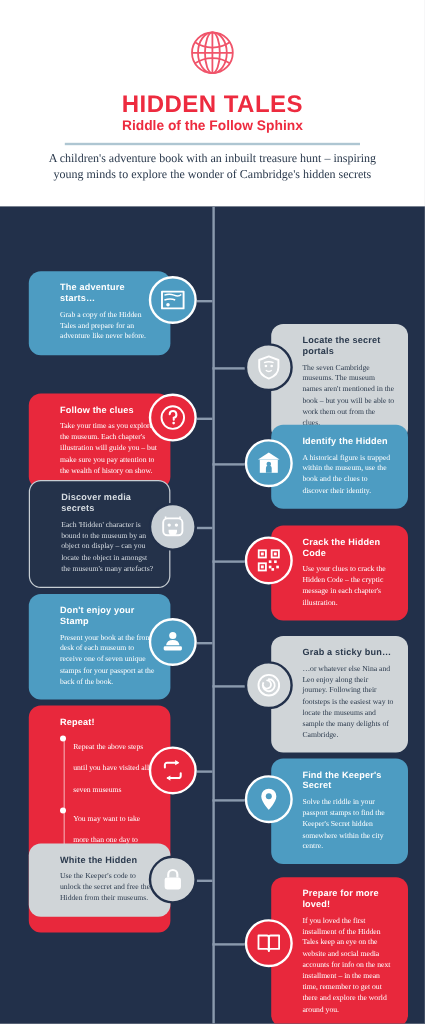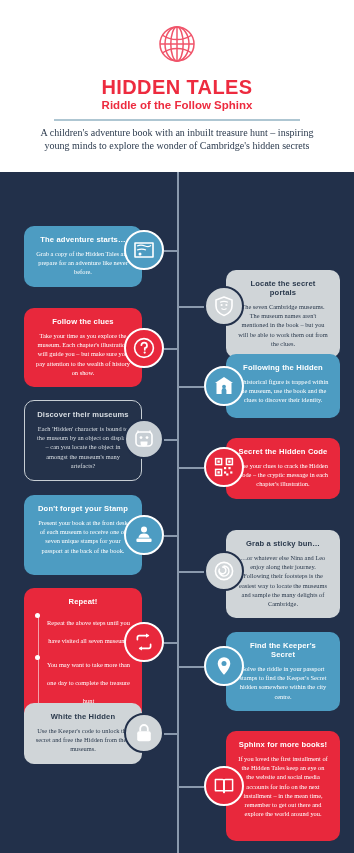--- a/index.html
+++ b/index.html
@@ -76,22 +76,21 @@
     position: absolute;
     left: 177px; top: 0;
     width: 1.5px;
     height: 681px;
     background: #8a99ad;
   }
 
   .card {
     position: absolute;
     border-radius: 10px;
-    padding: 9px 11px 10px 11px;
-    text-align: center;
+    padding: 9px 11px 10px 26px;
   }
   .card.left  { left: 24px;  width: 118px; }
   .card.right { left: 226px; width: 114px; }
 
   .card h3 {
     font-size: 7.6px;
     font-weight: bold;
     letter-spacing: 0.15px;
     margin-bottom: 5px;
   }
@@ -195,81 +194,81 @@
       <div class="stub" style="top:134px;left:177px;width:27px;"></div>
       <div class="bubble b-grey" style="top:114px;left:204px;">
         <svg width="24" height="24" viewBox="0 0 24 24" aria-hidden="true">
           <path d="M12 3 L20 6 V12 c0 5 -4 8 -8 9.5 C8 20 4 17 4 12 V6 Z" fill="none" stroke="#ffffff" stroke-width="1.6" stroke-linejoin="round"></path>
           <circle cx="9.6" cy="11" r="1.1" fill="#ffffff"></circle>
           <circle cx="14.4" cy="11" r="1.1" fill="#ffffff"></circle>
           <path d="M9.5 14.5 q2.5 2 5 0" fill="none" stroke="#ffffff" stroke-width="1.2"></path>
           <path d="M8 8.2 q4 -1.6 8 0" fill="none" stroke="#ffffff" stroke-width="1.2"></path>
         </svg>
       </div>
-      <div class="card left t-red" style="top:136px;min-height:72px;">
+      <div class="card left t-red" style="top:156px;min-height:72px;">
         <h3>Follow the clues</h3>
         <p>Take your time as you explore the museum. Each chapter's illustration will guide you – but make sure you pay attention to the wealth of history on show.</p>
       </div>
       <div class="stub" style="top:176px;left:164px;width:13px;"></div>
       <div class="bubble b-red" style="top:156px;left:124px;">
         <svg width="24" height="24" viewBox="0 0 24 24" aria-hidden="true">
           <circle cx="12" cy="12" r="9.4" fill="none" stroke="#ffffff" stroke-width="1.6"></circle>
           <path d="M9.4 9.2 a2.8 2.8 0 1 1 3.4 2.9 v1.7" fill="none" stroke="#ffffff" stroke-width="1.7" stroke-linecap="round"></path>
           <circle cx="12.7" cy="16.6" r="1.1" fill="#ffffff"></circle>
         </svg>
       </div>
       <div class="card right t-blue" style="top:182px;min-height:64px;">
-        <h3>Following the Hidden</h3>
+        <h3>Identify the Hidden</h3>
         <p>A historical figure is trapped within the museum, use the book and the clues to discover their identity.</p>
       </div>
       <div class="stub" style="top:214px;left:177px;width:27px;"></div>
       <div class="bubble b-blue" style="top:194px;left:204px;">
         <svg width="24" height="24" viewBox="0 0 24 24" aria-hidden="true">
           <path d="M12 3 L21 9 H3 Z" fill="#ffffff"></path>
           <rect x="4.5" y="9" width="15" height="11" fill="#ffffff"></rect>
           <circle cx="12" cy="12.6" r="1.9" fill="#4d9cc2"></circle>
           <path d="M9.6 20 v-3.6 a2.4 2.4 0 0 1 4.8 0 V20 Z" fill="#4d9cc2"></path>
         </svg>
       </div>
       <div class="card left t-dark" style="top:228px;min-height:78px;">
-        <h3>Discover their museums</h3>
+        <h3>Discover media secrets</h3>
         <p>Each 'Hidden' character is bound to the museum by an object on display – can you locate the object in amongst the museum's many artefacts?</p>
       </div>
       <div class="stub" style="top:267px;left:164px;width:13px;"></div>
       <div class="bubble b-dark" style="top:247px;left:124px;">
         <svg width="24" height="24" viewBox="0 0 24 24" aria-hidden="true">
           <rect x="4" y="5" width="16" height="14" rx="3.5" fill="none" stroke="#ffffff" stroke-width="1.6"></rect>
           <circle cx="9" cy="10.6" r="1.4" fill="#ffffff"></circle>
           <circle cx="15" cy="10.6" r="1.4" fill="#ffffff"></circle>
           <path d="M8.5 14.5 h7 v1.4 a3.5 3.5 0 0 1 -7 0 Z" fill="#ffffff"></path>
           <path d="M6 5 v-1.6 M18 5 v-1.6" stroke="#ffffff" stroke-width="1.4"></path>
         </svg>
       </div>
       <div class="card right t-red" style="top:266px;min-height:58px;">
-        <h3>Secret the Hidden Code</h3>
+        <h3>Crack the Hidden Code</h3>
         <p>Use your clues to crack the Hidden Code – the cryptic message in each chapter's illustration.</p>
       </div>
       <div class="stub" style="top:295px;left:177px;width:27px;"></div>
       <div class="bubble b-red" style="top:275px;left:204px;">
         <svg width="24" height="24" viewBox="0 0 24 24" aria-hidden="true">
           <rect x="3.6" y="3.6" width="6" height="6" fill="none" stroke="#ffffff" stroke-width="1.5"></rect>
           <rect x="14.4" y="3.6" width="6" height="6" fill="none" stroke="#ffffff" stroke-width="1.5"></rect>
           <rect x="3.6" y="14.4" width="6" height="6" fill="none" stroke="#ffffff" stroke-width="1.5"></rect>
           <rect x="5.4" y="5.4" width="2.4" height="2.4" fill="#ffffff"></rect>
           <rect x="16.2" y="5.4" width="2.4" height="2.4" fill="#ffffff"></rect>
           <rect x="5.4" y="16.2" width="2.4" height="2.4" fill="#ffffff"></rect>
           <rect x="12" y="12" width="2.2" height="2.2" fill="#ffffff"></rect>
           <rect x="16.4" y="12" width="2.2" height="2.2" fill="#ffffff"></rect>
           <rect x="12" y="16.4" width="2.2" height="2.2" fill="#ffffff"></rect>
           <rect x="18.2" y="16.4" width="2.2" height="2.2" fill="#ffffff"></rect>
           <rect x="14.2" y="18.4" width="2.2" height="2.2" fill="#ffffff"></rect>
         </svg>
       </div>
       <div class="card left t-blue" style="top:323px;min-height:80px;">
-        <h3>Don't forget your Stamp</h3>
+        <h3>Don't enjoy your Stamp</h3>
         <p>Present your book at the front desk of each museum to receive one of seven unique stamps for your passport at the back of the book.</p>
       </div>
       <div class="stub" style="top:363px;left:164px;width:13px;"></div>
       <div class="bubble b-blue" style="top:343px;left:124px;">
         <svg width="24" height="24" viewBox="0 0 24 24" aria-hidden="true">
           <circle cx="12" cy="6.6" r="3" fill="#ffffff"></circle>
           <path d="M6.4 14.8 q0.6 -4.4 5.6 -4.4 t5.6 4.4 Z" fill="#ffffff"></path>
           <rect x="4.4" y="15.6" width="15.2" height="3.4" rx="1.1" fill="#ffffff"></rect>
         </svg>
       </div>
@@ -320,21 +319,21 @@
       <div class="stub" style="top:561px;left:164px;width:13px;"></div>
       <div class="bubble b-grey" style="top:541px;left:124px;">
         <svg width="24" height="24" viewBox="0 0 24 24" aria-hidden="true">
           <rect x="5.2" y="10.2" width="13.6" height="10" rx="2" fill="#ffffff"></rect>
           <path d="M8.2 10.2 V7.8 a3.8 3.8 0 0 1 7.6 0 v2.4" fill="none" stroke="#ffffff" stroke-width="1.8"></path>
           <circle cx="12" cy="14.3" r="1.5" fill="#ffffff"></circle>
           <rect x="11.25" y="14.3" width="1.5" height="3.4" fill="#ffffff"></rect>
         </svg>
       </div>
       <div class="card right t-red" style="top:559px;min-height:110px;">
-        <h3>Sphinx for more books!</h3>
+        <h3>Prepare for more loved!</h3>
         <p>If you loved the first installment of the Hidden Tales keep an eye on the website and social media accounts for info on the next installment – in the mean time, remember to get out there and explore the world around you.</p>
       </div>
       <div class="stub" style="top:614px;left:177px;width:27px;"></div>
       <div class="bubble b-red" style="top:594px;left:204px;">
         <svg width="24" height="24" viewBox="0 0 24 24" aria-hidden="true">
           <path d="M3.4 5.6 h7 a1.6 1.6 0 0 1 1.6 1.6 v11.2 a1.6 1.6 0 0 0 -1.6 -1.6 h-7 Z" fill="none" stroke="#ffffff" stroke-width="1.5" stroke-linejoin="round"></path>
           <path d="M20.6 5.6 h-7 a1.6 1.6 0 0 0 -1.6 1.6 v11.2 a1.6 1.6 0 0 1 1.6 -1.6 h7 Z" fill="none" stroke="#ffffff" stroke-width="1.5" stroke-linejoin="round"></path>
           <line x1="12" y1="7.6" x2="12" y2="17" stroke="#ffffff" stroke-width="1.4"></line>
         </svg>
       </div>

